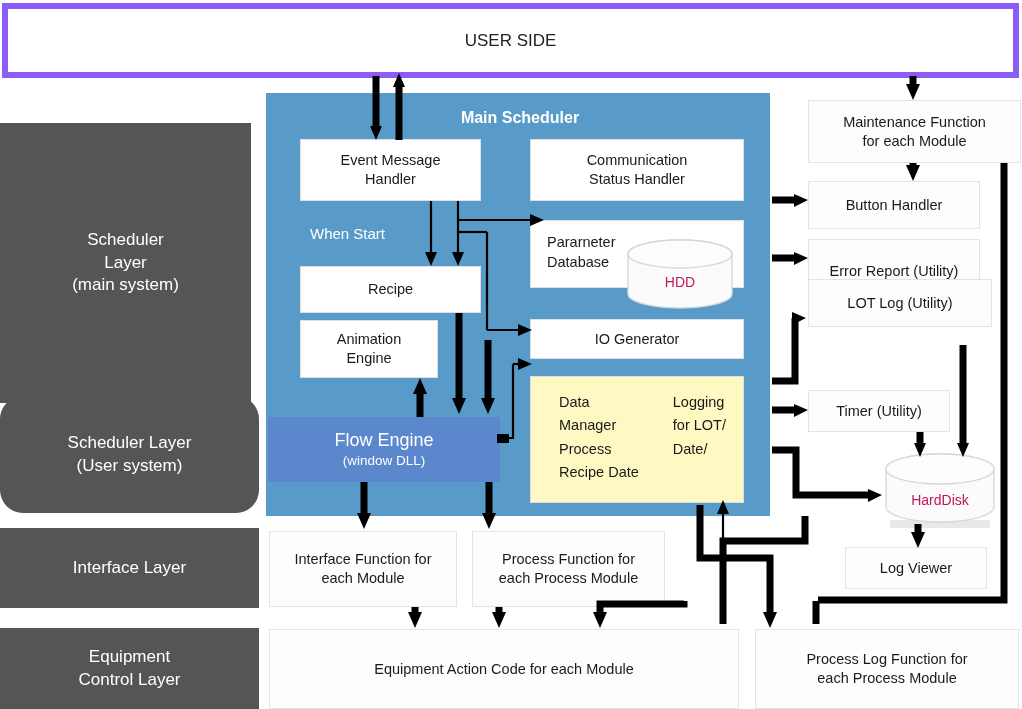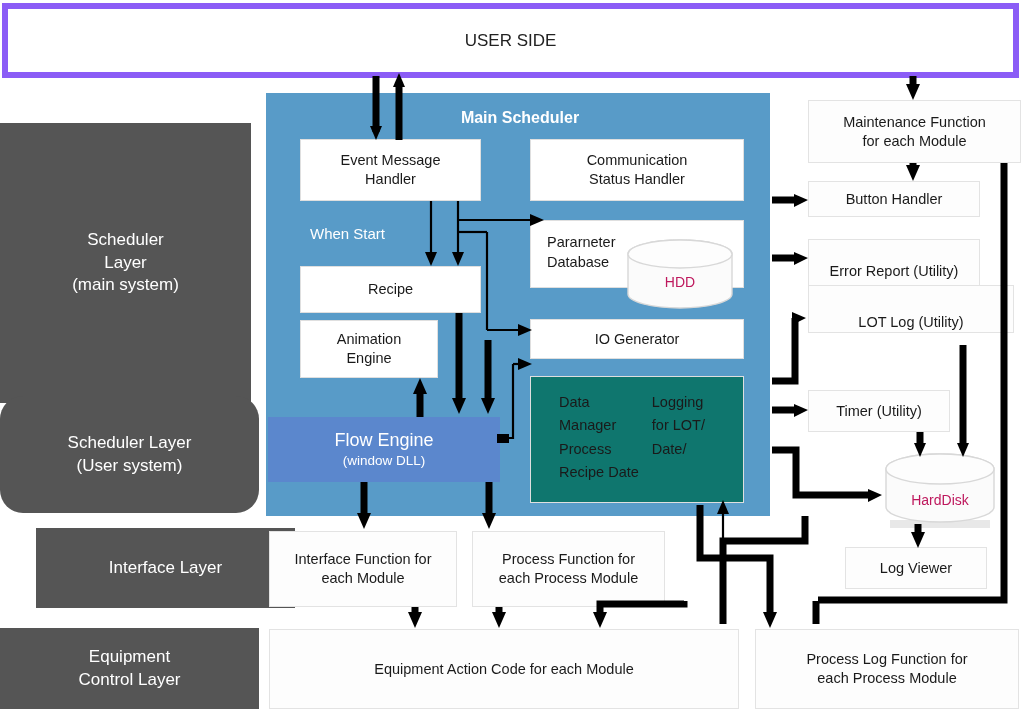--- a/index.html
+++ b/index.html
@@ -83,22 +83,22 @@
   }
   .flow .t1{font-size:18px;}
   .flow .t2{font-size:13.5px;}
 
   
   .twocol{
     display:flex;
     align-items:flex-start;
     justify-content:flex-start;
     padding:14px 0 0 28px;
-    gap:13px;
-    background:#0f766e;
+    gap:34px;
+    background:#fef9c3;
     border:1px solid #dfdfdf;
     font-size:14.5px;
     line-height:1.62;
   }
   .twocol .col{white-space:pre-line;text-align:left;}
 
   
   .cyl{pointer-events:none;}
   .cyl-label{
     position:absolute;
@@ -126,21 +126,21 @@
 
   <div class="abs box layer" style="left:0px;top:93px;width:251px;height:280px;margin-top:30px;">
     <span>Scheduler
 Layer
 (main system)</span>
   </div>
   <div class="abs box layer" style="left:0px;top:396px;width:259px;height:117px;border-radius:23px;">
     <span>Scheduler Layer
 (User system)</span>
   </div>
-  <div class="abs box layer" style="left:0px;top:528px;width:259px;height:80px;margin-left:36px;">
+  <div class="abs box layer" style="left:0px;top:528px;width:259px;height:80px;">
     <span>Interface Layer</span>
   </div>
   <div class="abs box layer" style="left:0px;top:628px;width:259px;height:81px;">
     <span>Equipment
 Control Layer</span>
   </div>
 
   <div class="abs panel-main" style="left:266px;top:93px;width:504px;height:423px;"></div>
 
   <div class="abs box panel-title" style="left:380px;top:106px;width:280px;height:24px;">
@@ -200,29 +200,29 @@
   <div class="abs box flow" style="left:268px;top:417px;width:232px;height:65px;">
     <span class="t1">Flow Engine</span>
     <span class="t2">(window DLL)</span>
   </div>
 
   <div class="abs box card-out" style="left:808px;top:100px;width:213px;height:63px;">
     <span>Maintenance Function
 for each Module</span>
   </div>
 
-  <div class="abs box card-out" style="left:808px;top:181px;width:172px;height:36px;">
+  <div class="abs box card-out" style="left:808px;top:181px;width:172px;height:48px;">
     <span>Button Handler</span>
   </div>
 
   <div class="abs box card-out" style="left:808px;top:239px;width:172px;height:64px;">
     <span>Error Report (Utility)</span>
   </div>
 
-  <div class="abs box card-out" style="left:808px;top:285px;width:206px;height:48px;align-items:flex-end;">
+  <div class="abs box card-out" style="left:808px;top:279px;width:184px;height:48px;">
     <span>LOT Log (Utility)</span>
   </div>
 
   <div class="abs box card-out" style="left:808px;top:390px;width:142px;height:42px;">
     <span>Timer (Utility)</span>
   </div>
 
   <div class="abs box card-out" style="left:845px;top:547px;width:142px;height:42px;">
     <span>Log Viewer</span>
   </div>

